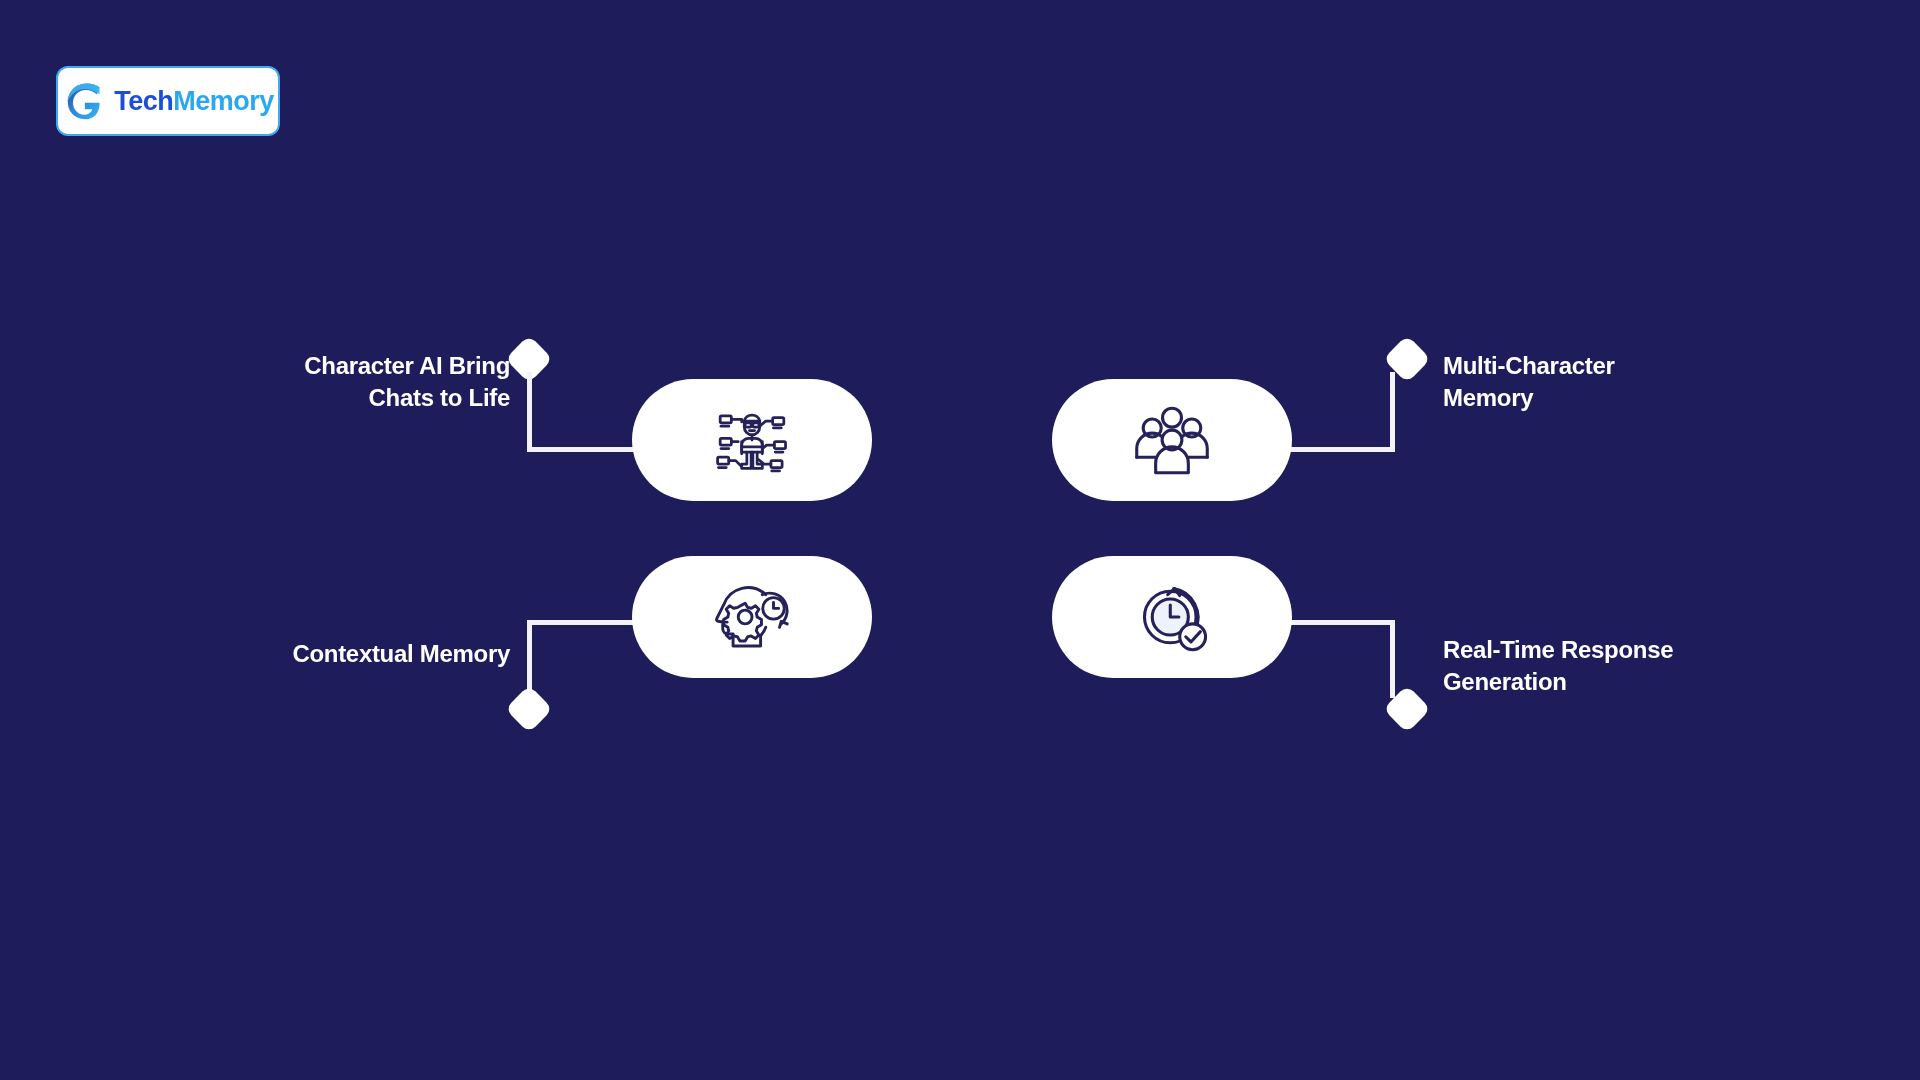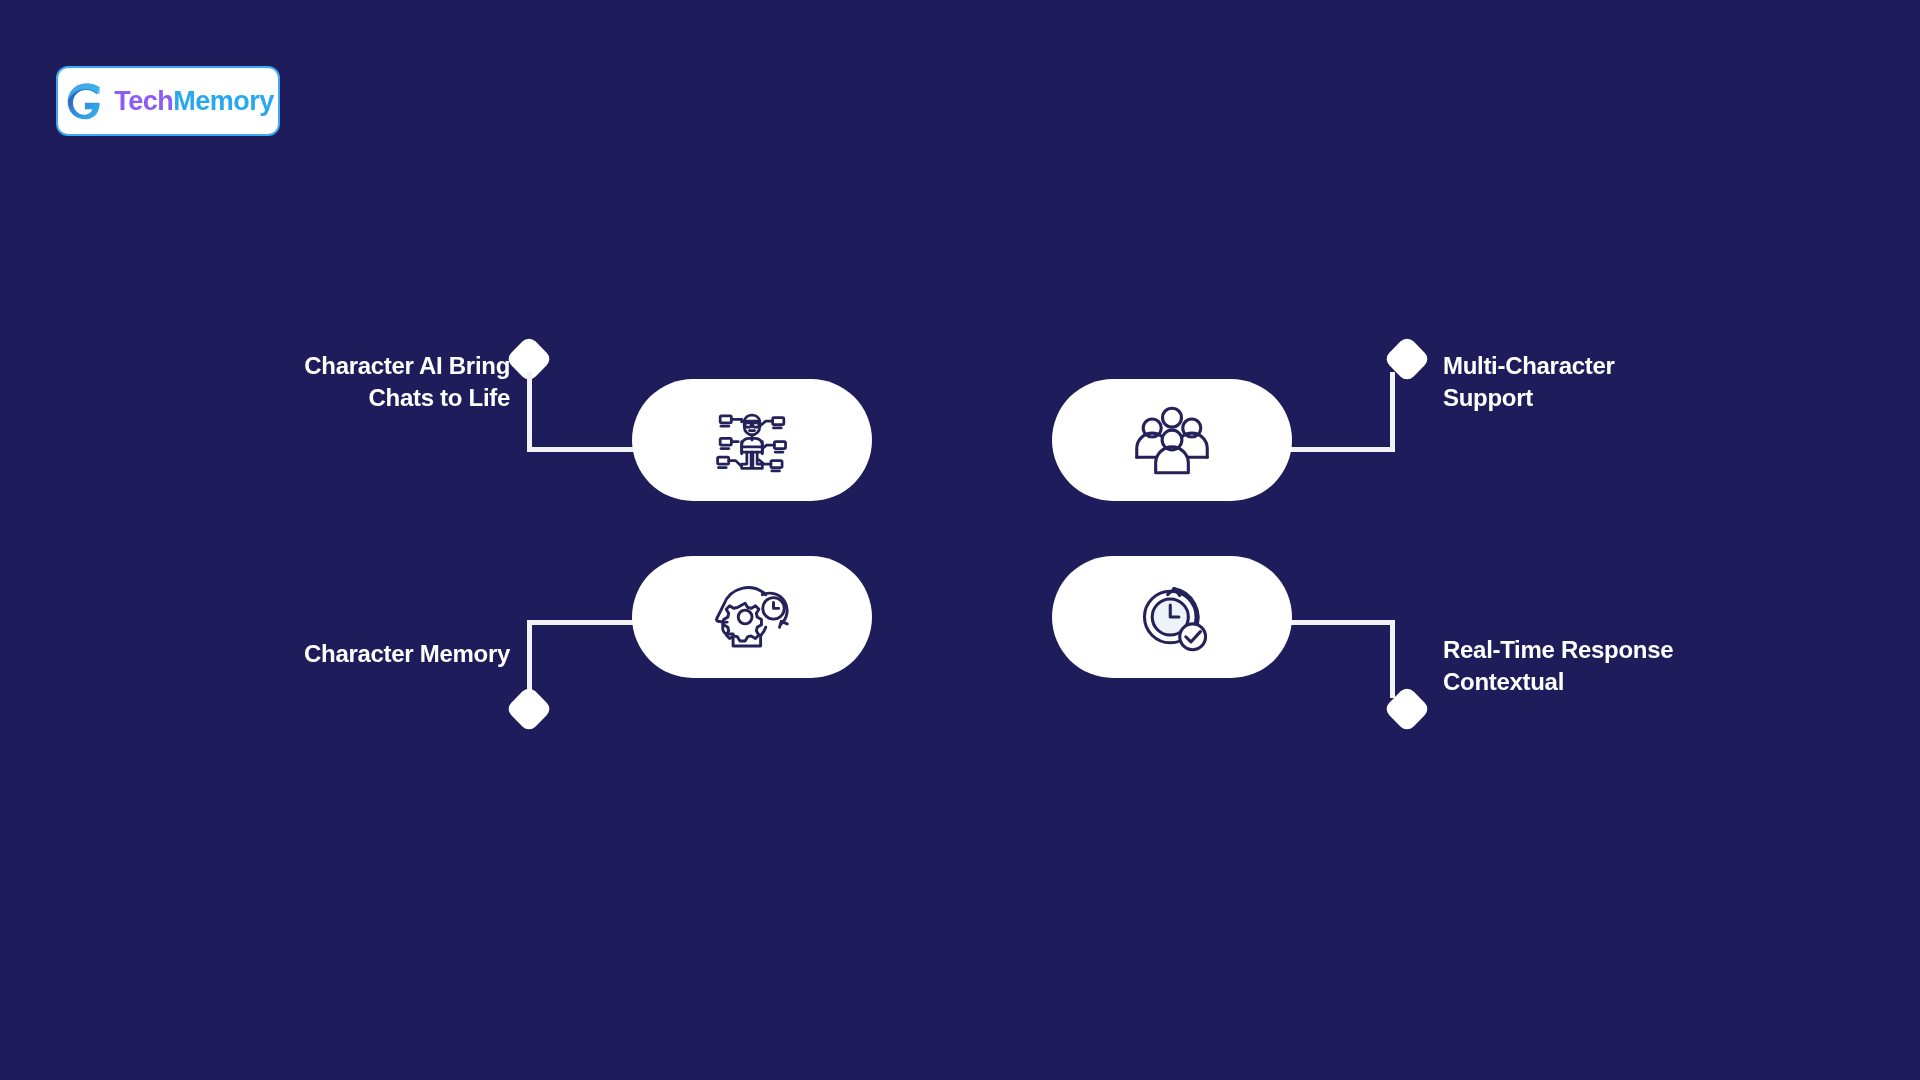--- a/index.html
+++ b/index.html
@@ -18,21 +18,21 @@
     border:2px solid #3fa9f5;
     border-radius:12px;
     display:flex; align-items:center; justify-content:center;
     gap:8px;
   }
   .logo-mark{ width:44px; height:44px; flex:0 0 auto; }
   .logo-word{
     font-size:27px; font-weight:700; letter-spacing:-0.5px;
     white-space:nowrap;
   }
-  .logo-word .t1{ color:#8b5cf6; }
+  .logo-word .t1{ color:#1d4ed8; }
   .logo-word .t2{ color:#2aa8ef; }
 
   
   .diagram{ position:absolute; inset:0; }
 
   
   .capsule{
     position:absolute;
     width:240px; height:122px;
     background:#ffffff;
@@ -215,20 +215,20 @@
         <circle cx="74" cy="73" r="15" fill="#ffffff" stroke="#252259"></circle>
         <path d="M66 73 l6 6 l11 -12"></path>
       </svg>
     </span>
   </div>
 
   <div class="label right-align lab-1">Character AI Bring
 Chats to Life</div>
 
   <div class="label left-align lab-2">Multi-Character
-Support</div>
-
-  <div class="label right-align lab-3">Character Memory</div>
+Memory</div>
+
+  <div class="label right-align lab-3">Contextual Memory</div>
 
   <div class="label left-align lab-4">Real-Time Response
-Contextual</div>
+Generation</div>
 
 </div>
 
 </body></html>

